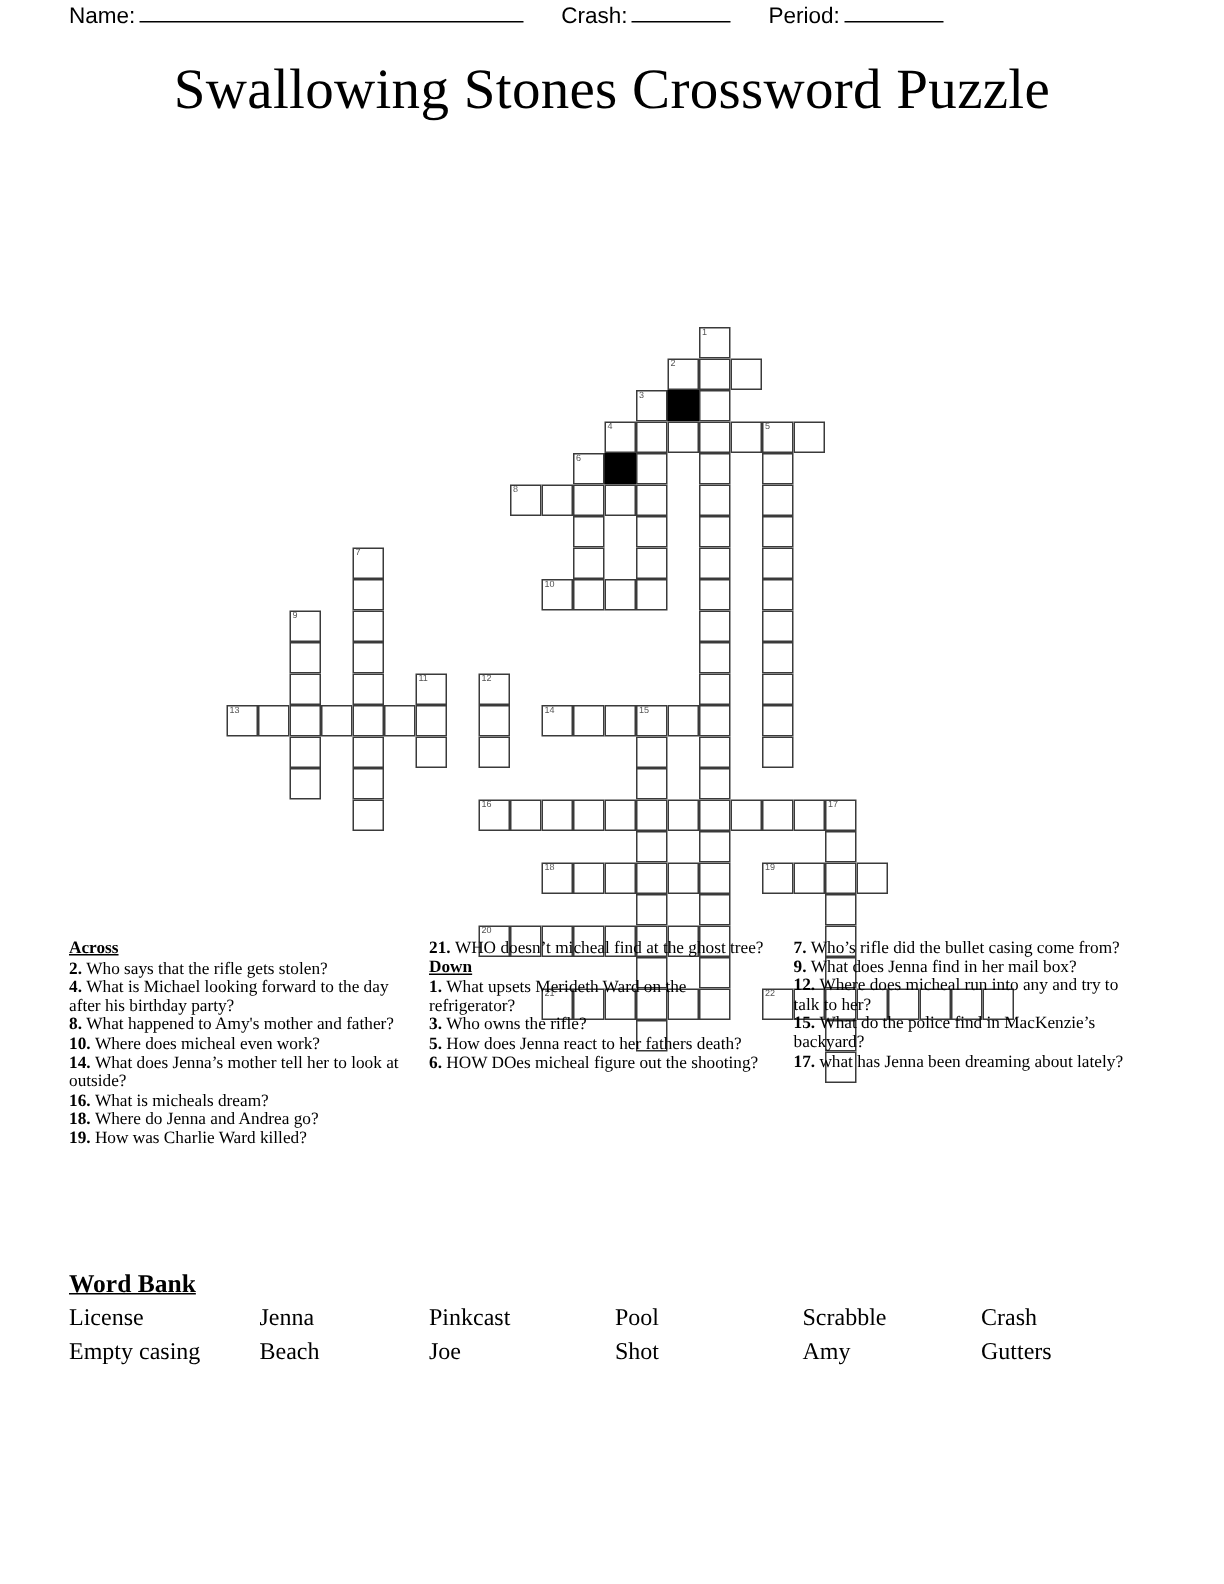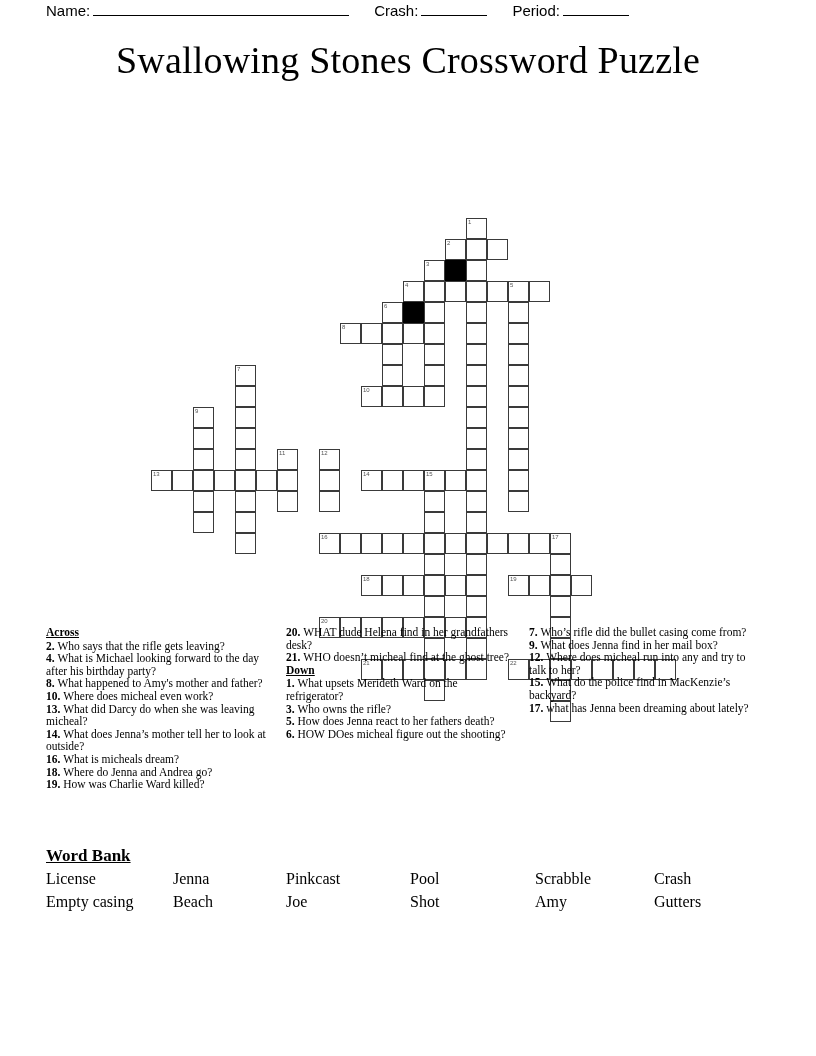--- a/index.html
+++ b/index.html
@@ -332,32 +332,30 @@
       <div class="cell" style="left: 655px; top: 551px;"></div>
       <div class="cell" style="left: 424px; top: 572px;"></div>
       <div class="cell" style="left: 550px; top: 572px;"></div>
       <div class="cell" style="left: 550px; top: 593px;"></div>
     </div>
 </div>
 
 <div id="clues">
   <div class="clue-col" id="clue-col-1">
       <span class="clue-head">Across</span>
-      <span class="clue"><b>2. </b><span>Who says that the rifle gets leaving?</span></span>
+      <span class="clue"><b>2. </b><span>Who says that the rifle gets stolen?</span></span>
       <span class="clue"><b>4. </b><span>What is Michael looking forward to the day after his birthday party?</span></span>
       <span class="clue"><b>8. </b><span>What happened to Amy's mother and father?</span></span>
       <span class="clue"><b>10. </b><span>Where does micheal even work?</span></span>
-      <span class="clue"><b>13. </b><span>What did Darcy do when she was leaving micheal?</span></span>
       <span class="clue"><b>14. </b><span>What does Jenna’s mother tell her to look at outside?</span></span>
       <span class="clue"><b>16. </b><span>What is micheals dream?</span></span>
       <span class="clue"><b>18. </b><span>Where do Jenna and Andrea go?</span></span>
       <span class="clue"><b>19. </b><span>How was Charlie Ward killed?</span></span>
     </div>
   <div class="clue-col" id="clue-col-2">
-      <span class="clue"><b>20. </b><span>WHAT dude Helena find in her grandfathers desk?</span></span>
       <span class="clue"><b>21. </b><span>WHO doesn’t micheal find at the ghost tree?</span></span>
       <span class="clue-head">Down</span>
       <span class="clue"><b>1. </b><span>What upsets Merideth Ward on the refrigerator?</span></span>
       <span class="clue"><b>3. </b><span>Who owns the rifle?</span></span>
       <span class="clue"><b>5. </b><span>How does Jenna react to her fathers death?</span></span>
       <span class="clue"><b>6. </b><span>HOW DOes micheal figure out the shooting?</span></span>
     </div>
   <div class="clue-col" id="clue-col-3">
       <span class="clue"><b>7. </b><span>Who’s rifle did the bullet casing come from?</span></span>
       <span class="clue"><b>9. </b><span>What does Jenna find in her mail box?</span></span>

